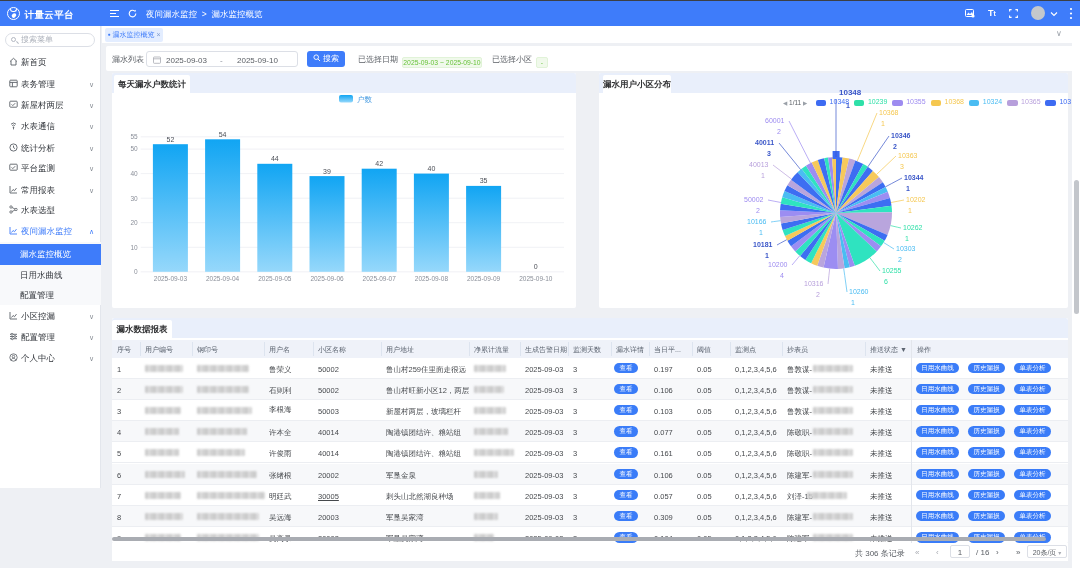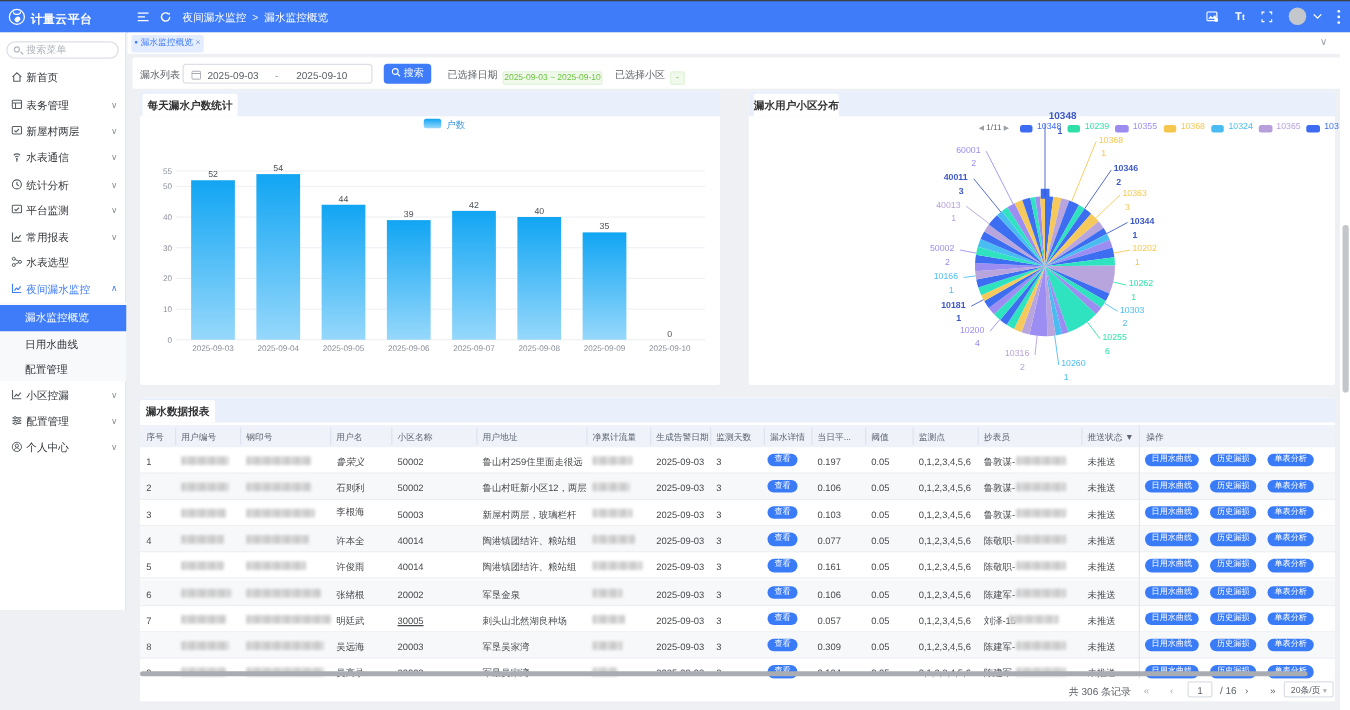--- a/index.html
+++ b/index.html
@@ -442,21 +442,21 @@
 <div class="th" style="left:542px;top:27px;">当日平...</div>
 <div class="th" style="left:585px;top:27px;">阈值</div>
 <div class="th" style="left:623px;top:27px;">监测点</div>
 <div class="th" style="left:675px;top:27px;">抄表员</div>
 <div class="th" style="left:758px;top:27px;">推送状态 ▼</div>
 <div class="th" style="left:805px;top:27px;">操作</div>
 <div class="rowbg" style="top:39.5px;height:21.2px;background:#fff;border-bottom:0.5px solid #eceef2;"></div>
 <div class="td" style="left:5px;top:46.5px;">1</div>
 <div class="blur1" style="left:33px;top:46.5px;width:38px;"></div>
 <div class="blur1" style="left:85px;top:46.5px;width:52px;"></div>
-<div class="td" style="left:157px;top:46.5px;font-style:italic;">鲁荣义</div>
+<div class="td" style="left:157px;top:46.5px;">鲁荣义</div>
 <div class="td" style="left:206px;top:46.5px;">50002</div>
 <div class="td" style="left:274px;top:46.5px;">鲁山村259住里面走很远</div>
 <div class="blur1" style="left:362px;top:46.5px;width:32px;"></div>
 <div class="td" style="left:413px;top:46.5px;">2025-09-03</div>
 <div class="td" style="left:461px;top:46.5px;">3</div>
 <div class="pill" style="left:502px;top:44.5px;width:24px;height:10.5px;line-height:10.5px;">查看</div>
 <div class="td" style="left:542px;top:46.5px;">0.197</div>
 <div class="td" style="left:585px;top:46.5px;">0.05</div>
 <div class="td" style="left:623px;top:46.5px;">0,1,2,3,4,5,6</div>
 <div class="td" style="left:675px;top:46.5px;">鲁敦谋-</div>

